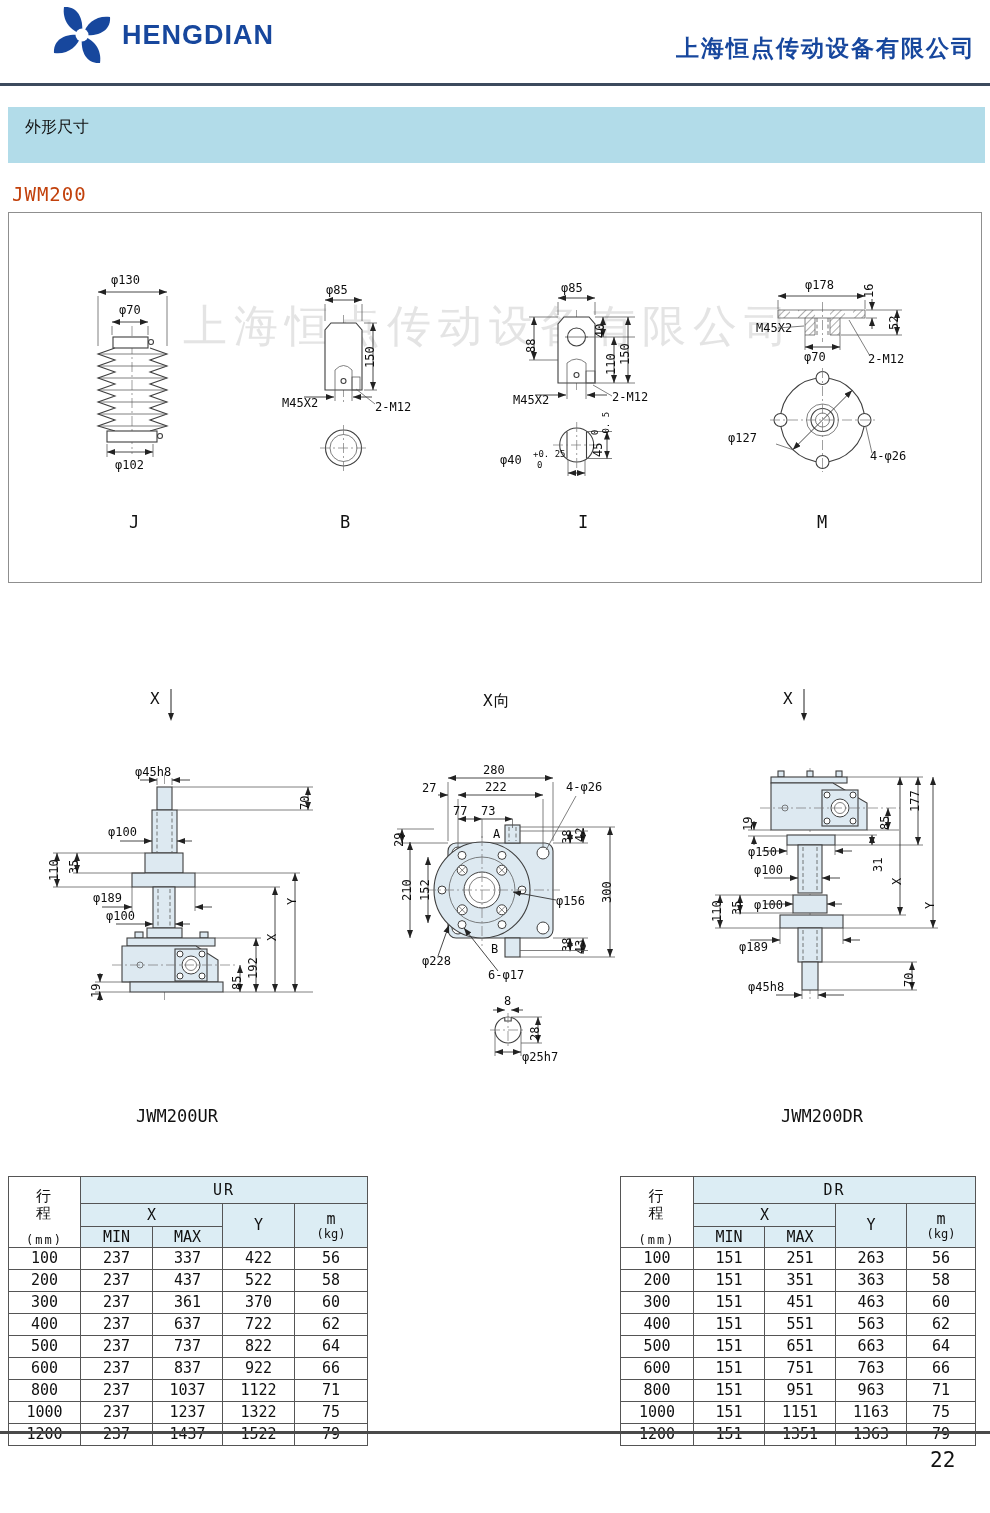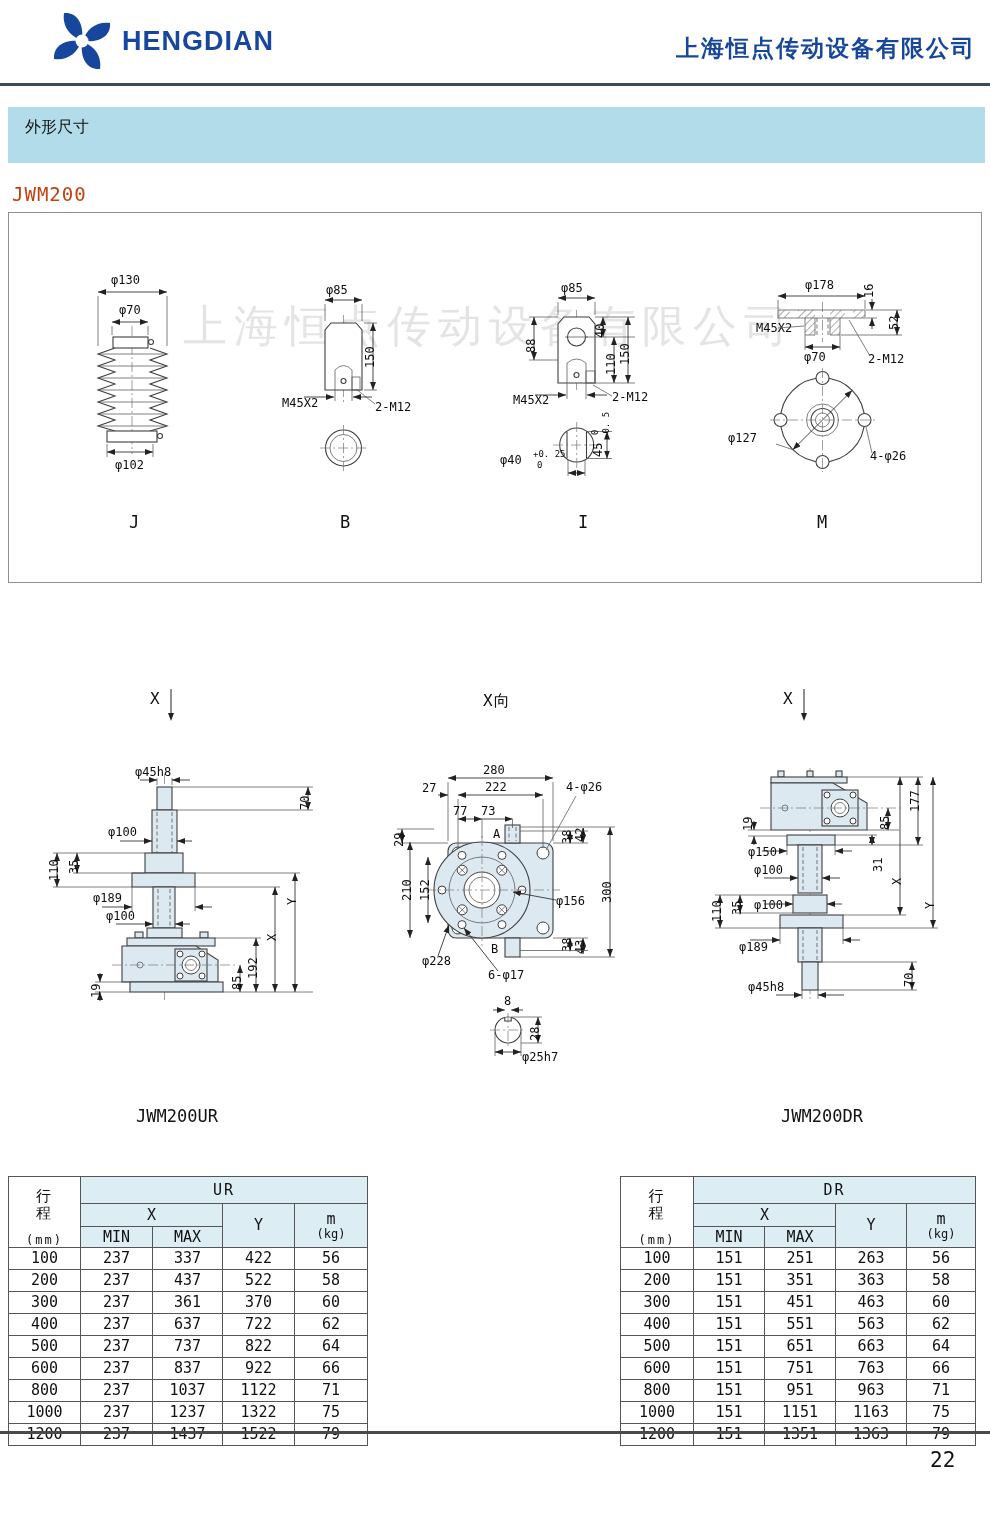--- a/index.html
+++ b/index.html
@@ -1,19 +1,19 @@
 <!DOCTYPE html>
 <html><head>
 <meta charset="utf-8">
 <style>
   html,body{margin:0;padding:0;background:#fff;}
   .page{position:relative;width:990px;height:1513px;background:#fff;overflow:hidden;
         font-family:"DejaVu Sans",sans-serif;}
   
-  .logo-wrap{position:absolute;left:52px;top:10px;display:flex;align-items:center;gap:10px;}
+  .logo-wrap{position:absolute;left:52px;top:4px;display:flex;align-items:center;gap:10px;}
   .logo-text{color:#17479d;font:bold 27px "Liberation Sans",sans-serif;letter-spacing:1px;}
   .company{position:absolute;right:14px;top:33px;color:#17479d;font-weight:bold;font-size:23px;
            letter-spacing:2px;font-family:"DejaVu Sans",sans-serif;}
   .header-rule{position:absolute;left:0;top:83px;width:990px;height:3px;background:#3c4a5d;}
   .banner{position:absolute;left:8px;top:107px;width:974px;height:56px;background:#b2dce9;
           font-size:16px;color:#111;line-height:39px;padding-left:3px;}
   .banner span{margin-left:14px;}
   .model{position:absolute;left:12px;top:183px;font:19px "DejaVu Sans Mono",monospace;color:#c2410c;
          letter-spacing:1px;}
   .panel{position:absolute;left:8px;background:#fff;border:1px solid #8f8f8f;}

